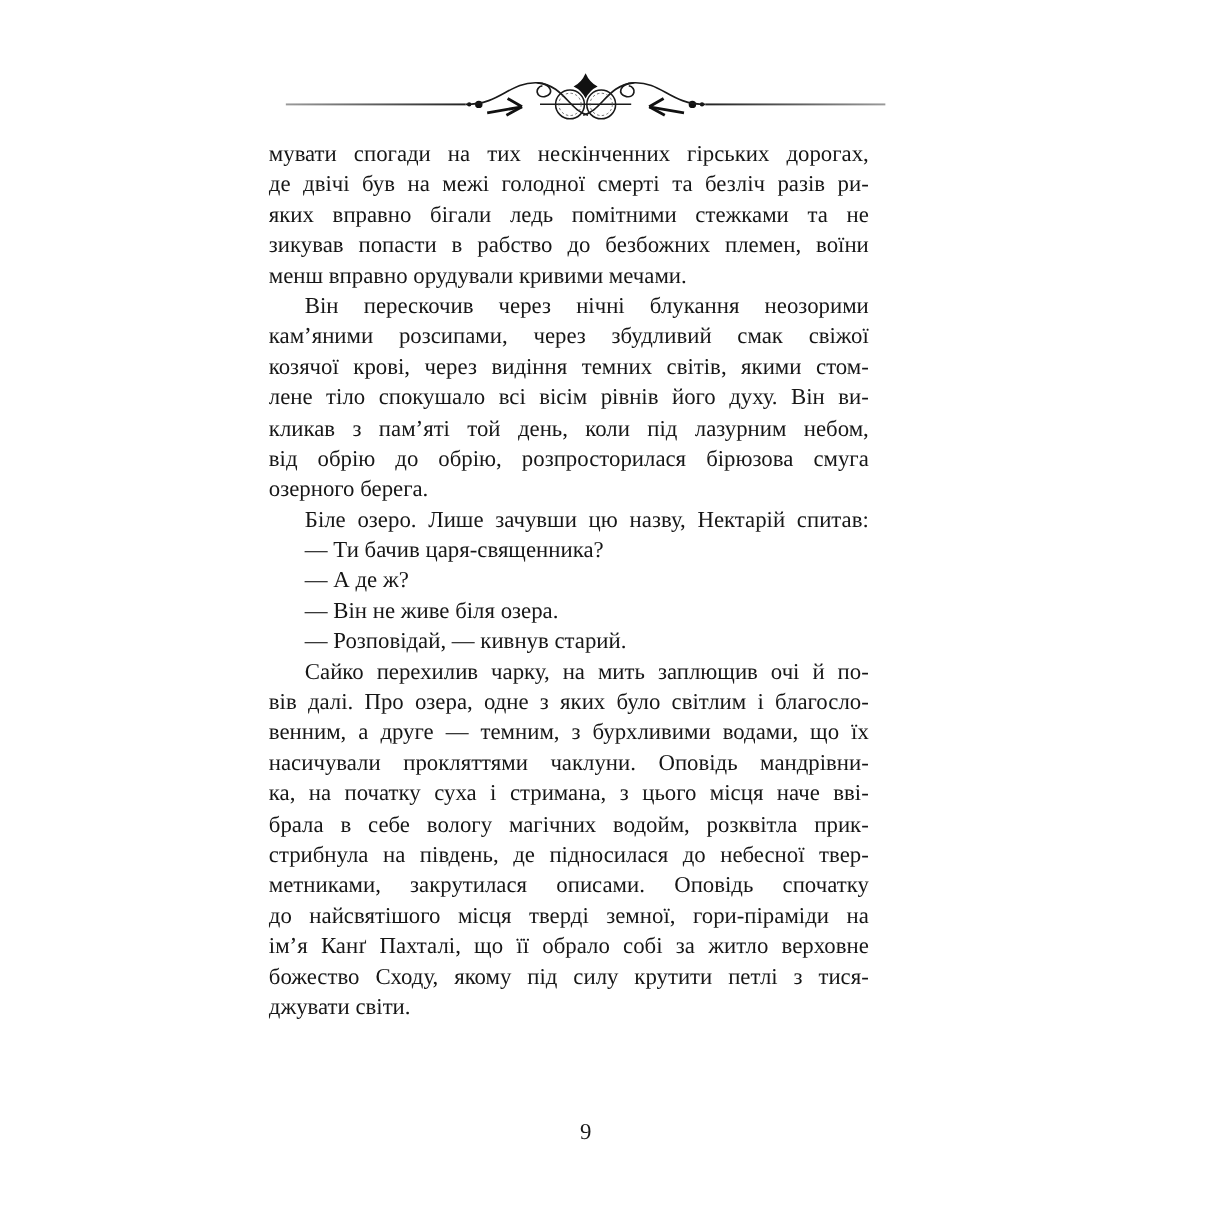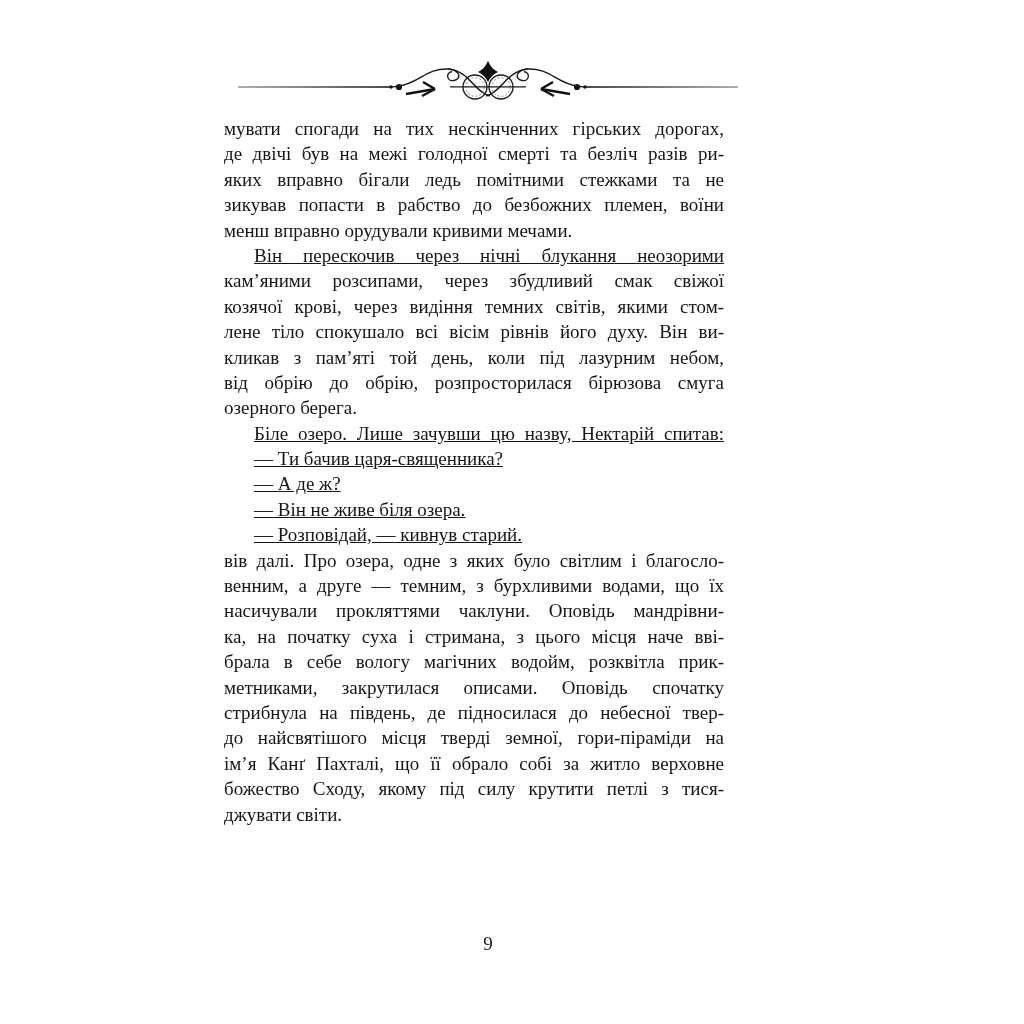--- a/index.html
+++ b/index.html
@@ -6,21 +6,21 @@
   body{
     width:1024px;height:1024px;position:relative;background:#ffffff;
     font-family:"Liberation Serif","DejaVu Serif",serif;color:#161616;
     overflow:hidden;
   }
   .ornament{position:absolute;left:238px;top:60px;width:500px;height:46px;}
   .textblock{position:absolute;left:224px;top:116px;width:500px;font-size:19px;}
   .ln{height:25.4px;line-height:25.4px;overflow:hidden;white-space:normal;}
   .j{text-align:justify;}
   .j::after{content:"";display:inline-block;width:100%;height:0;}
-  .in{text-indent:30px;text-decoration:underline;}
+  .in{text-indent:30px;}
   .pagenum{
     position:absolute;left:238px;top:933px;width:500px;
     text-align:center;font-size:19px;color:#1b1b1b;
   }
 </style>
 </head>
 <body>
 
 <div class="ornament">
   <svg width="500" height="46" viewBox="0 0 500 46" xmlns="http://www.w3.org/2000/svg">
@@ -74,26 +74,27 @@
   <div class="ln j">козячої крові, через видіння темних світів, якими стом-</div>
   <div class="ln j">лене тіло спокушало всі вісім рівнів його духу. Він ви-</div>
   <div class="ln j">кликав з пам’яті той день, коли під лазурним небом,</div>
   <div class="ln j">від обрію до обрію, розпросторилася бірюзова смуга</div>
   <div class="ln">озерного берега.</div>
   <div class="ln j in">Біле озеро. Лише зачувши цю назву, Нектарій спитав:</div>
   <div class="ln in">— Ти бачив царя-священника?</div>
   <div class="ln in">— А де ж?</div>
   <div class="ln in">— Він не живе біля озера.</div>
   <div class="ln in">— Розповідай, — кивнув старий.</div>
+  <div class="ln j in">Сайко перехилив чарку, на мить заплющив очі й по-</div>
   <div class="ln j">вів далі. Про озера, одне з яких було світлим і благосло-</div>
   <div class="ln j">венним, а друге — темним, з бурхливими водами, що їх</div>
   <div class="ln j">насичували прокляттями чаклуни. Оповідь мандрівни-</div>
   <div class="ln j">ка, на початку суха і стримана, з цього місця наче вві-</div>
   <div class="ln j">брала в себе вологу магічних водойм, розквітла прик-</div>
+  <div class="ln j">стрибнула на південь, де підносилася до небесної твер-</div>
   <div class="ln j">метниками, закрутилася описами. Оповідь спочатку</div>
-  <div class="ln j">стрибнула на південь, де підносилася до небесної твер-</div>
   <div class="ln j">до найсвятішого місця тверді земної, гори-піраміди на</div>
   <div class="ln j">ім’я Канґ Пахталі, що її обрало собі за житло верховне</div>
   <div class="ln j">божество Сходу, якому під силу крутити петлі з тися-</div>
   <div class="ln">джувати світи.</div>
 </div>
 
 <div class="pagenum">9</div>
 
 </body></html>

